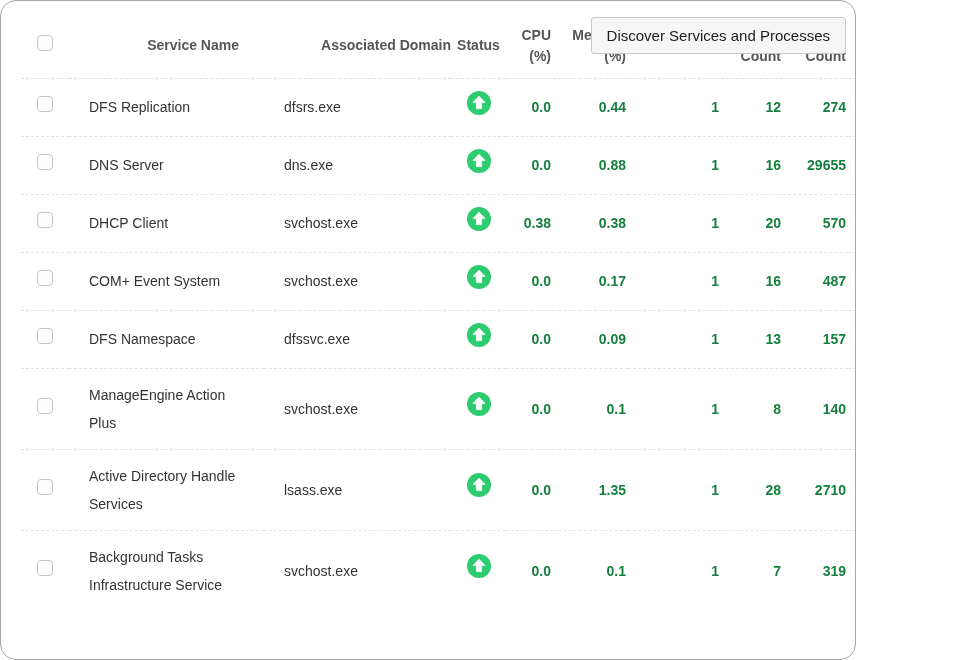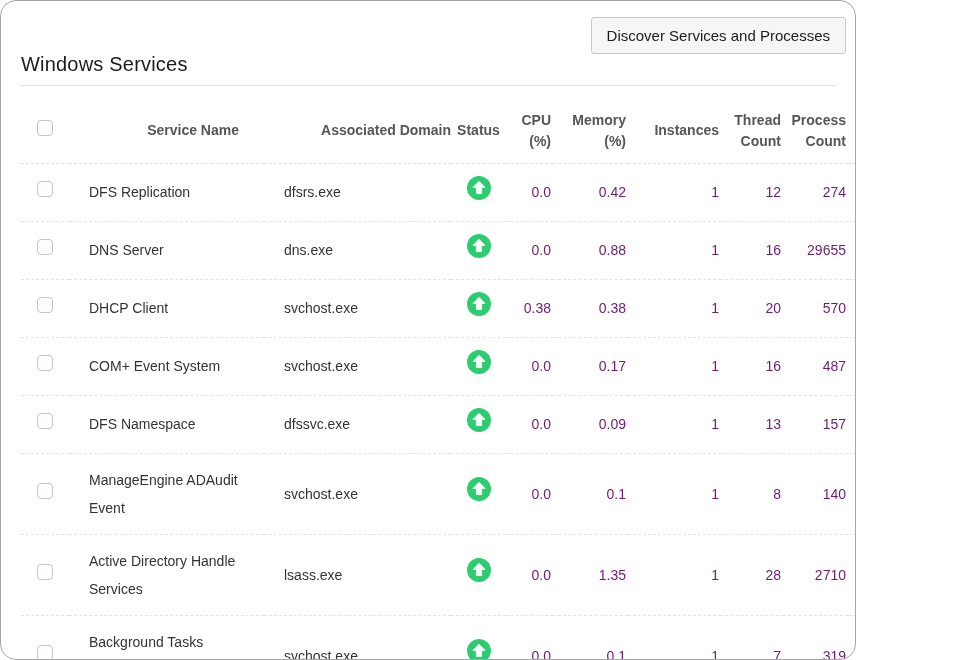--- a/index.html
+++ b/index.html
@@ -82,21 +82,21 @@
   .col-handle  { width: 65px; }
   .col-action  { width: 93px; }
 
   th.c-check, td.c-check { text-align: center; }
   th.c-name,  td.c-name  { padding-left: 20px; padding-right: 25px; }
   th.c-proc,  td.c-proc  { padding-left: 20px; }
   th.c-status, td.c-status { text-align: center; }
   th.c-num, td.c-num { text-align: right; padding-right: 2px; }
   th.c-action, td.c-action { text-align: center; }
 
-  td.c-num { color: #701a75; cursor: pointer; }
+  td.c-num { color: #15803d; cursor: pointer; font-weight: bold; }
 
   
   .checkbox {
     display: inline-block;
     width: 16px; height: 16px;
     border: 1px solid #c6c6c6;
     border-radius: 4px;
     background: #fdfdfd;
     cursor: pointer;
   }
@@ -119,21 +119,20 @@
   }
 </style>
 </head>
 <body>
 
 <div class="frame">
 
   <button class="discover-btn">Discover Services and Processes</button>
 
   <div class="content">
-    <h1 class="page-title">Windows Services</h1>
 
     <table class="services">
       <colgroup>
         <col class="col-check">
           <col class="col-name">
           <col class="col-proc">
         <col class="col-status">
           <col class="col-cpu">
           <col class="col-mem">
         <col class="col-inst">
@@ -166,21 +165,21 @@
     <td class="c-proc">dfsrs.exe</td>
     <td class="c-status">
       <span class="status-icon">
         <svg width="24" height="24" viewBox="0 0 24 24">
           <circle cx="12" cy="12" r="12" fill="#2ecc71"></circle>
           <path d="M12 5.2 L18 11.4 L14.6 11.4 L14.6 17.6 L9.4 17.6 L9.4 11.4 L6 11.4 Z" fill="#ffffff" stroke="#ffffff" stroke-width="0.8" stroke-linejoin="round"></path>
         </svg>
       </span>
     </td>
     <td class="c-num">0.0</td>
-    <td class="c-num">0.42</td>
+    <td class="c-num">0.44</td>
     <td class="c-num">1</td>
     <td class="c-num">12</td>
     <td class="c-num">274</td>
     <td class="c-action">
       <span class="actions">
         <span class="action-icon">
           <svg width="17" height="17" viewBox="0 0 24 24" fill="#9a9a9a">
             <path d="M3 17.25V21h3.75L17.81 9.94l-3.75-3.75L3 17.25zM20.71 7.04a1 1 0 0 0 0-1.41l-2.34-2.34a1 1 0 0 0-1.41 0l-1.83 1.83 3.75 3.75 1.83-1.83z"></path>
           </svg>
         </span>
@@ -360,21 +359,21 @@
           </svg>
         </span>
       </span>
     </td>
   </tr>
 
   <tr>
     <td class="c-check">
       <span class="checkbox"></span>
     </td>
-    <td class="c-name">ManageEngine ADAudit Event</td>
+    <td class="c-name">ManageEngine Action Plus</td>
     <td class="c-proc">svchost.exe</td>
     <td class="c-status">
       <span class="status-icon">
         <svg width="24" height="24" viewBox="0 0 24 24">
           <circle cx="12" cy="12" r="12" fill="#2ecc71"></circle>
           <path d="M12 5.2 L18 11.4 L14.6 11.4 L14.6 17.6 L9.4 17.6 L9.4 11.4 L6 11.4 Z" fill="#ffffff" stroke="#ffffff" stroke-width="0.8" stroke-linejoin="round"></path>
         </svg>
       </span>
     </td>
     <td class="c-num">0.0</td>

